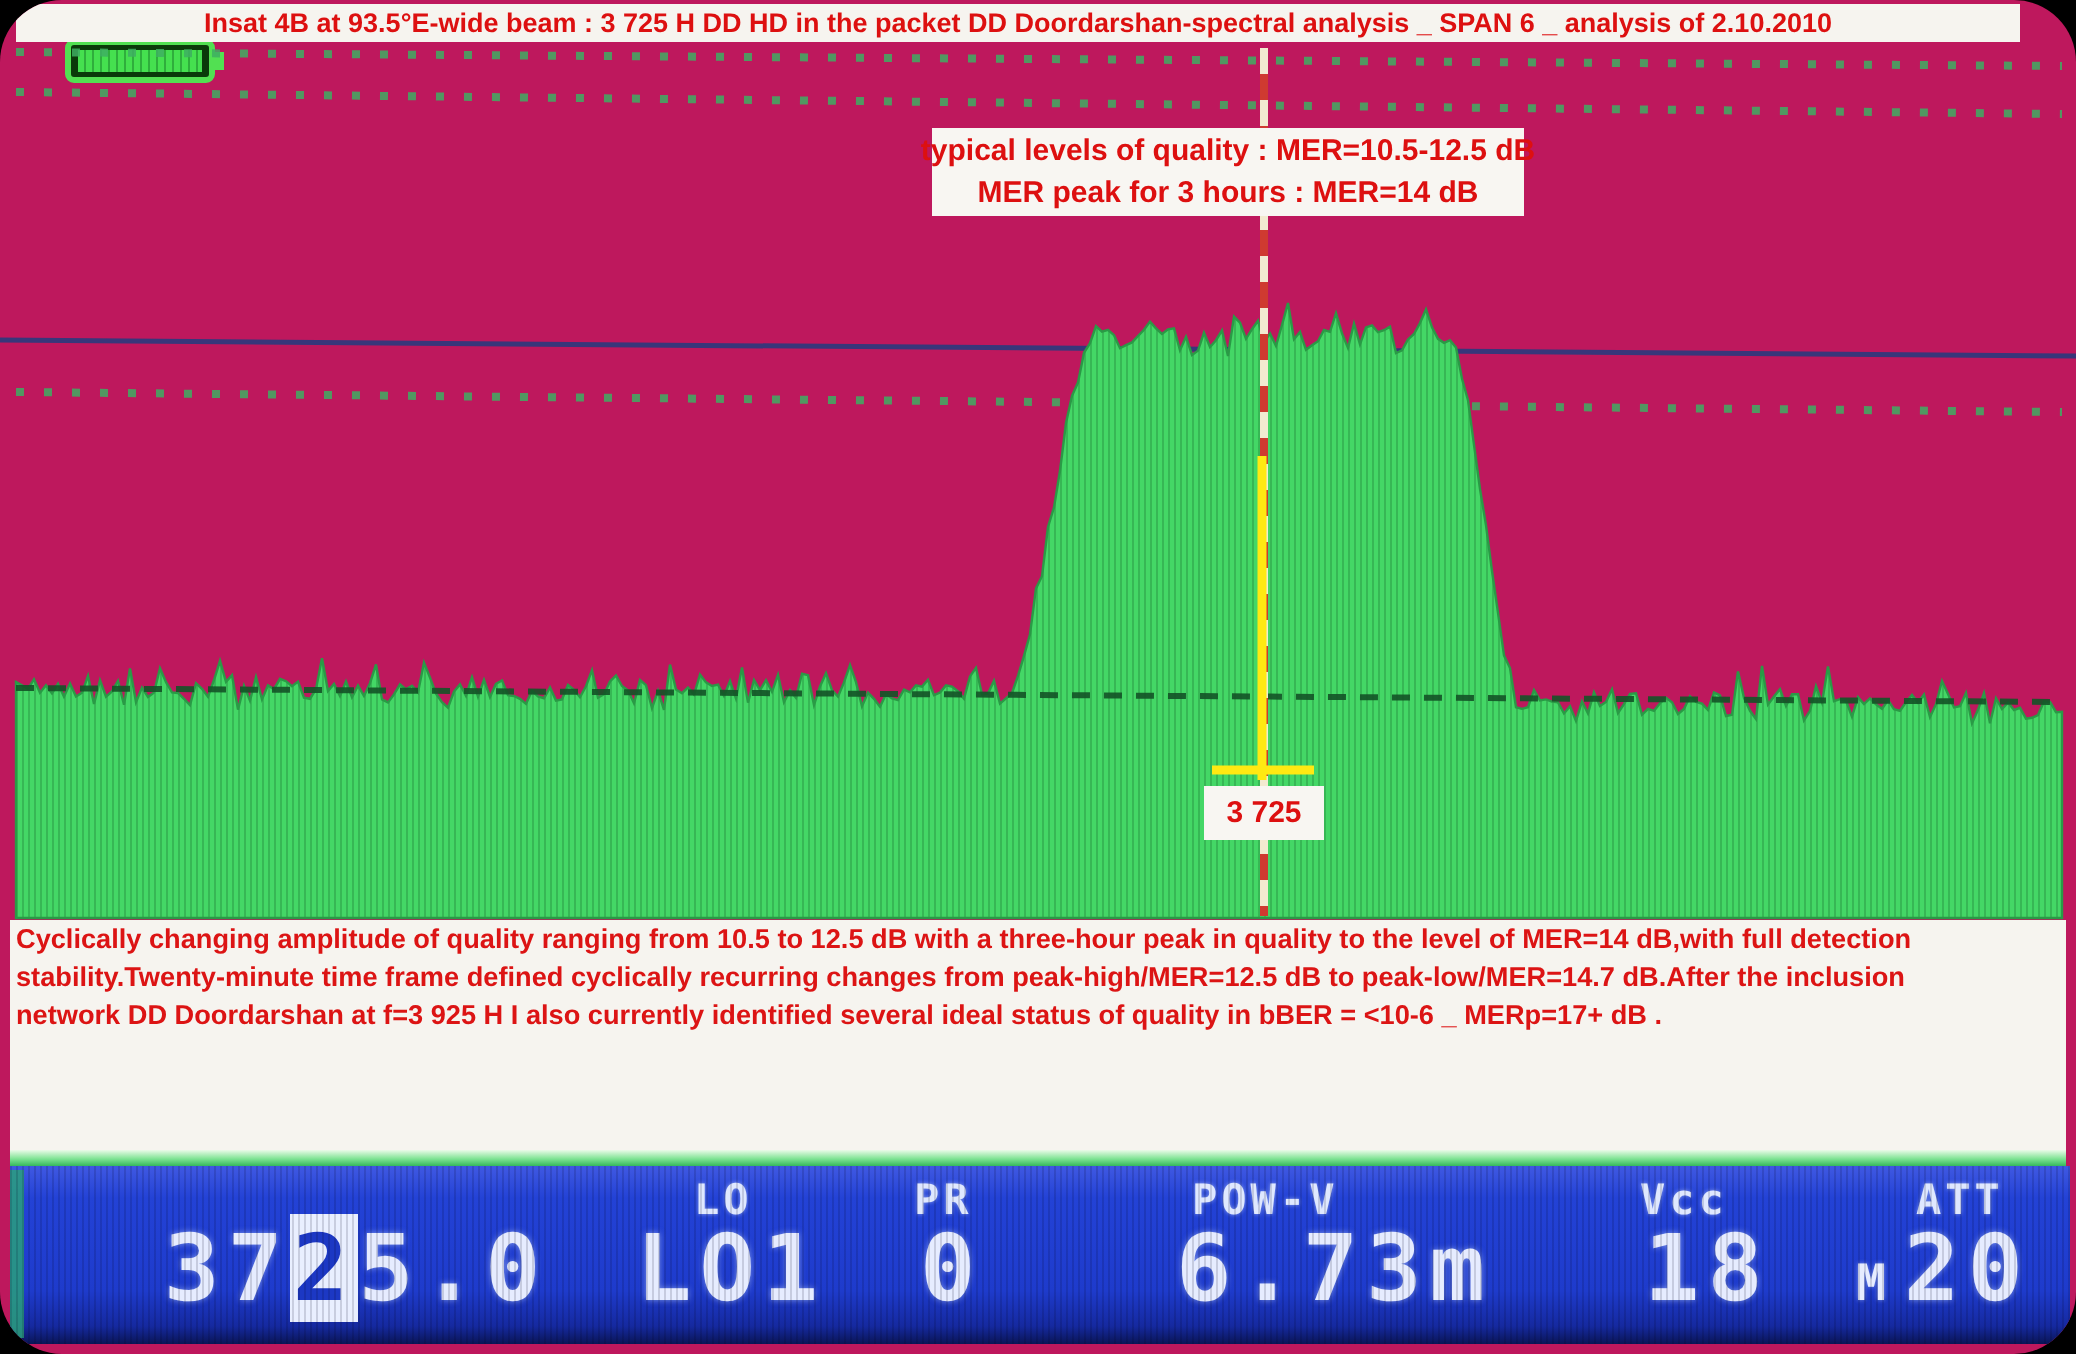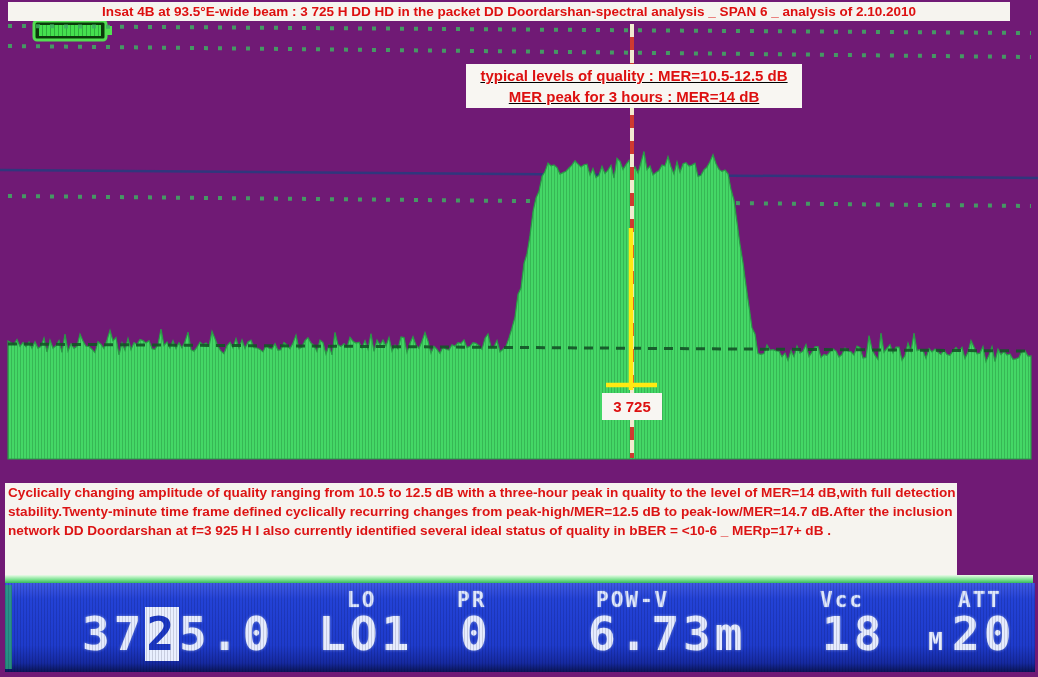--- a/index.html
+++ b/index.html
@@ -1,32 +1,32 @@
 <!DOCTYPE html>
 <html><head>
 <meta charset="utf-8">
 <style>
   html,body{margin:0;padding:0;background:#000;}
-  #screen{position:relative;width:1038px;height:677px;background:#701a75;overflow:hidden;
-          font-family:"Liberation Sans",sans-serif;}
+  #screen{position:relative;width:1038px;height:677px;background:#be185d;overflow:hidden;
+          font-family:"Liberation Sans",sans-serif;border-radius:31px;}
   
   #title-bar{position:absolute;left:8px;top:2px;width:1002px;height:19px;background:#f6f4ef;
              display:flex;align-items:center;justify-content:center;}
   #title-bar span{color:#dd1010;font-weight:bold;font-size:13.5px;white-space:nowrap;letter-spacing:0px;}
   
   #spectrum-svg{position:absolute;left:0;top:0;}
   
-  #annotation-box{position:absolute;left:466px;top:64px;width:336px;height:44px;background:#f8f6f2;
-                  display:flex;flex-direction:column;align-items:center;justify-content:center;text-decoration:underline;}
+  #annotation-box{position:absolute;left:466px;top:64px;width:296px;height:44px;background:#f8f6f2;
+                  display:flex;flex-direction:column;align-items:center;justify-content:center;}
   #annotation-box div{color:#dd1010;font-weight:bold;font-size:15px;line-height:21px;white-space:nowrap;}
   
   #marker-label{position:absolute;left:602px;top:393px;width:60px;height:27px;background:#f8f6f2;
                 color:#dd1010;font-weight:bold;font-size:15px;display:flex;align-items:center;justify-content:center;}
   
-  #analysis-box{position:absolute;left:5px;top:483px;width:952px;height:115px;background:#f6f4ef;
+  #analysis-box{position:absolute;left:5px;top:460px;width:1028px;height:115px;background:#f6f4ef;
                 padding:1px 0 0 3px;box-sizing:border-box;}
   #analysis-box div{color:#dc1414;font-weight:bold;font-size:13.6px;line-height:18.8px;white-space:nowrap;}
   
   #green-strip{position:absolute;left:5px;top:575px;width:1028px;height:8px;
                background:linear-gradient(#eafbe8,#7fe394 55%,#35b95d);}
   #meter-panel{position:absolute;left:5px;top:583px;width:1030px;height:89px;
                background:linear-gradient(#4059e2,#2342d6 18%,#1e3bcc 70%,#15299f 90%,#0a1556);}
   #meter-panel::after{content:"";position:absolute;inset:0;pointer-events:none;
                background:repeating-linear-gradient(90deg,rgba(0,0,30,.14) 0 1px,transparent 1px 3px);}
   #teal-edge{position:absolute;left:0px;top:2px;width:7px;height:84px;background:#2aa07c;opacity:.85;}

